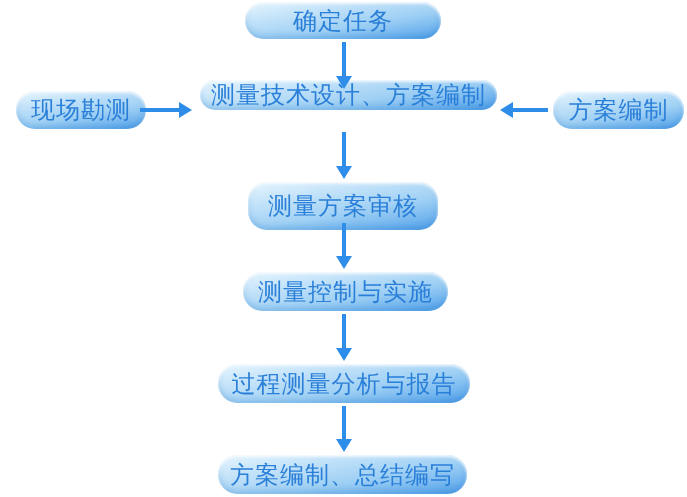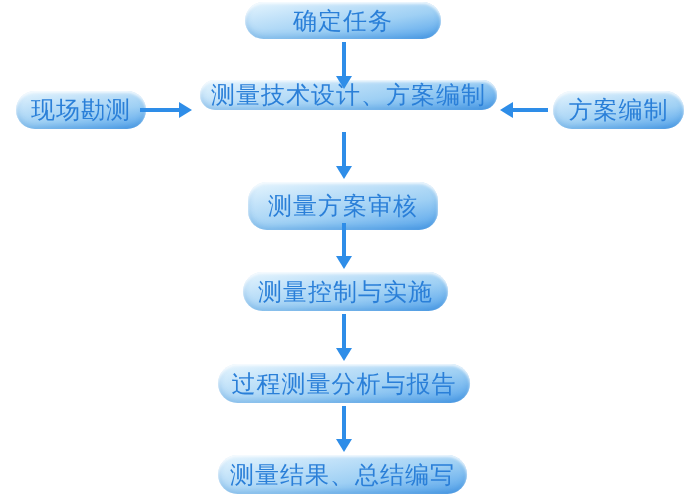--- a/index.html
+++ b/index.html
@@ -117,21 +117,21 @@
 
   <div class="node n-control">
     <span>测量控制与实施</span>
   </div>
 
   <div class="node n-analysis">
     <span>过程测量分析与报告</span>
   </div>
 
   <div class="node n-results">
-    <span>测量结果、总结编写</span>
+    <span>方案编制、总结编写</span>
   </div>
 
   <div class="v-arrow va-1">
     <div class="shaft"></div>
     <div class="head"></div>
   </div>
   <div class="v-arrow va-2">
     <div class="shaft"></div>
     <div class="head"></div>
   </div>

